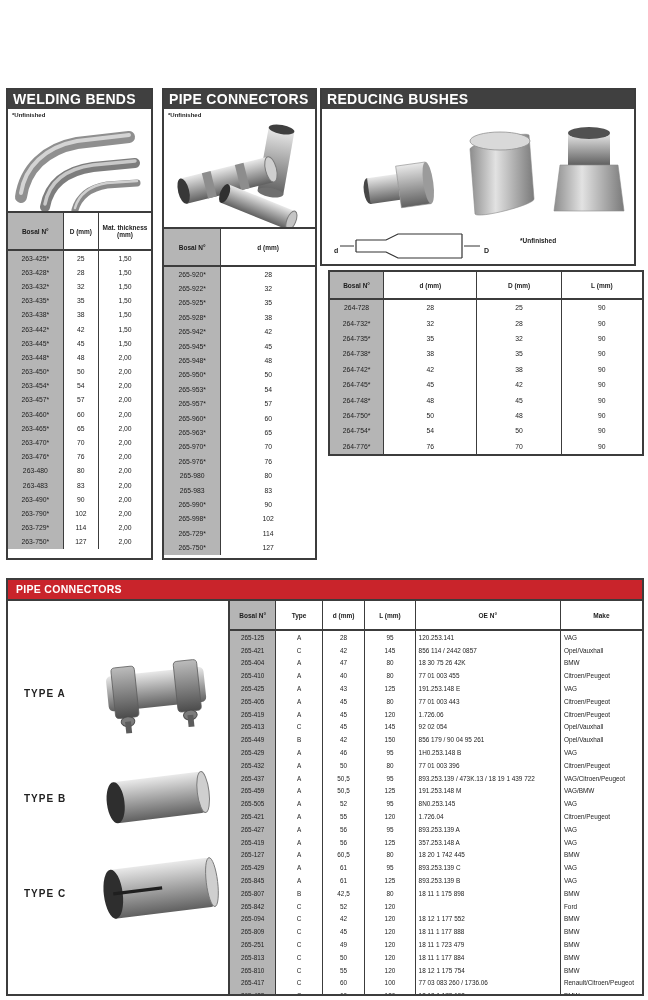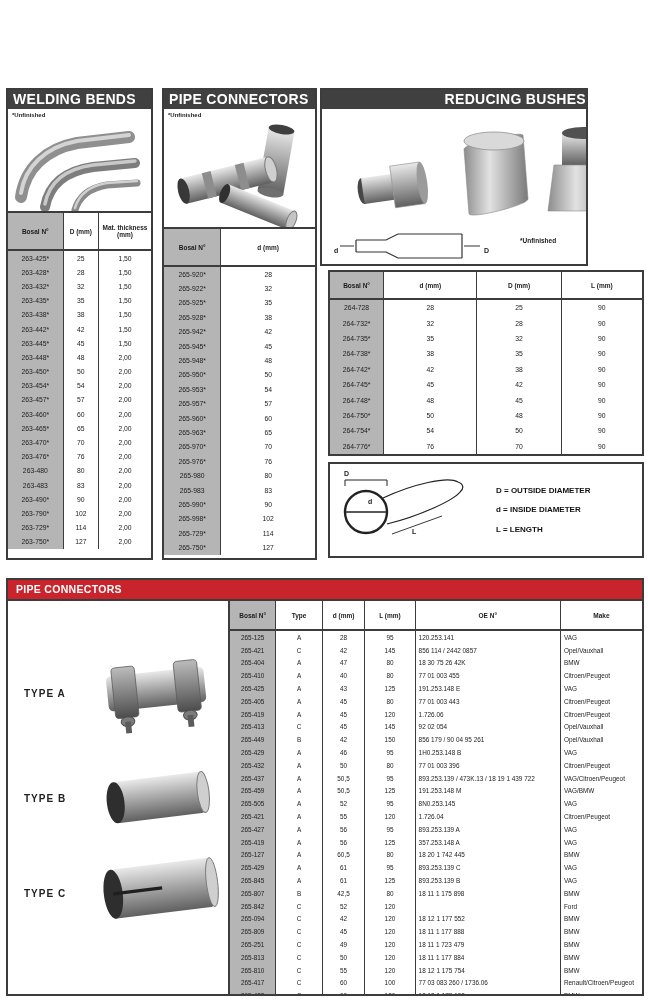--- a/index.html
+++ b/index.html
@@ -39,21 +39,21 @@
   .t-main th{height:24px;font-size:6.5px}
   .t-main td{height:12.8px;font-size:6.4px}
   .t-main th:nth-child(1){width:11%}.t-main th:nth-child(2){width:11%}
   .t-main th:nth-child(3){width:10%}.t-main th:nth-child(4){width:12%}
   .t-main th:nth-child(5){width:36%}.t-main th:nth-child(6){width:20%}
   .t-main td:nth-child(5),.t-main td:nth-child(6){text-align:left;padding-left:3px;}
 
   
   .p1{left:6px;top:88px;width:147px;height:472px;}
   .p2{left:162px;top:88px;width:155px;height:472px;}
-  .p3img{left:320px;top:88px;width:268px;height:178px;text-align:right;}
+  .p3img{left:320px;top:88px;width:316px;height:178px;}
   .p3tbl{left:328px;top:270px;width:316px;}
   .p3leg{left:328px;top:462px;width:316px;height:96px;display:flex;align-items:center;}
 
   .photo{display:block;margin:2px auto 0 auto;}
   .p3body{position:relative;height:157px;}
   .diag-label{position:absolute;font-size:7px;font-weight:bold;color:#222;}
   .p3note{position:absolute;left:198px;bottom:24px;font-size:6.5px;font-weight:bold;color:#222;}
 
   .legend-sketch{position:relative;width:140px;height:80px;flex:0 0 auto;margin-left:8px;}
   .legend-text{font-size:8px;font-weight:bold;line-height:2.4;color:#111;}
@@ -433,39 +433,20 @@
           <tr>
             <td>264-776*</td>
             <td>76</td>
             <td>70</td>
             <td>90</td>
           </tr>
         </tbody>
       </table>
   </div>
 
-  <div class="panel p3leg">
-    <div class="legend-sketch">
-      <svg width="140" height="80" viewBox="0 0 140 80">
-        <path d="M7,16 V10 H49 V16" fill="none" stroke="#222" stroke-width="1"></path>
-        <circle cx="28" cy="42" r="21" fill="none" stroke="#222" stroke-width="2.4"></circle>
-        <path d="M7,42 H49" fill="none" stroke="#222" stroke-width="1.4"></path>
-        <path d="M45,28 C75,14 110,6 120,12 M49,54 C82,46 116,30 122,22 M120,12 C126,14 126,19 122,22" fill="none" stroke="#222" stroke-width="1.2"></path>
-        <path d="M54,64 L104,46" fill="none" stroke="#222" stroke-width="0.9"></path>
-      </svg>
-      <span class="diag-label" style="left:6px;top:0px;">D</span>
-      <span class="diag-label" style="left:30px;top:28px;">d</span>
-      <span class="diag-label" style="left:74px;top:58px;">L</span>
-    </div>
-    <div class="legend-text" style="margin-left:18px;">
-      <div>D = OUTSIDE DIAMETER</div>
-      <div>d = INSIDE DIAMETER</div>
-      <div>L = LENGTH</div>
-    </div>
-  </div>
 
   <div class="panel bottom">
     <div class="banner">PIPE CONNECTORS</div>
 
     <div class="typespane">
       <div class="typerow rowA">
         <span class="typelabel">TYPE A</span>
         <svg width="145" height="100" viewBox="0 0 145 100">
           <g transform="rotate(-6 72 50)">
             <rect x="22" y="28" width="100" height="36" rx="5" fill="url(#gMetalV)"></rect>

